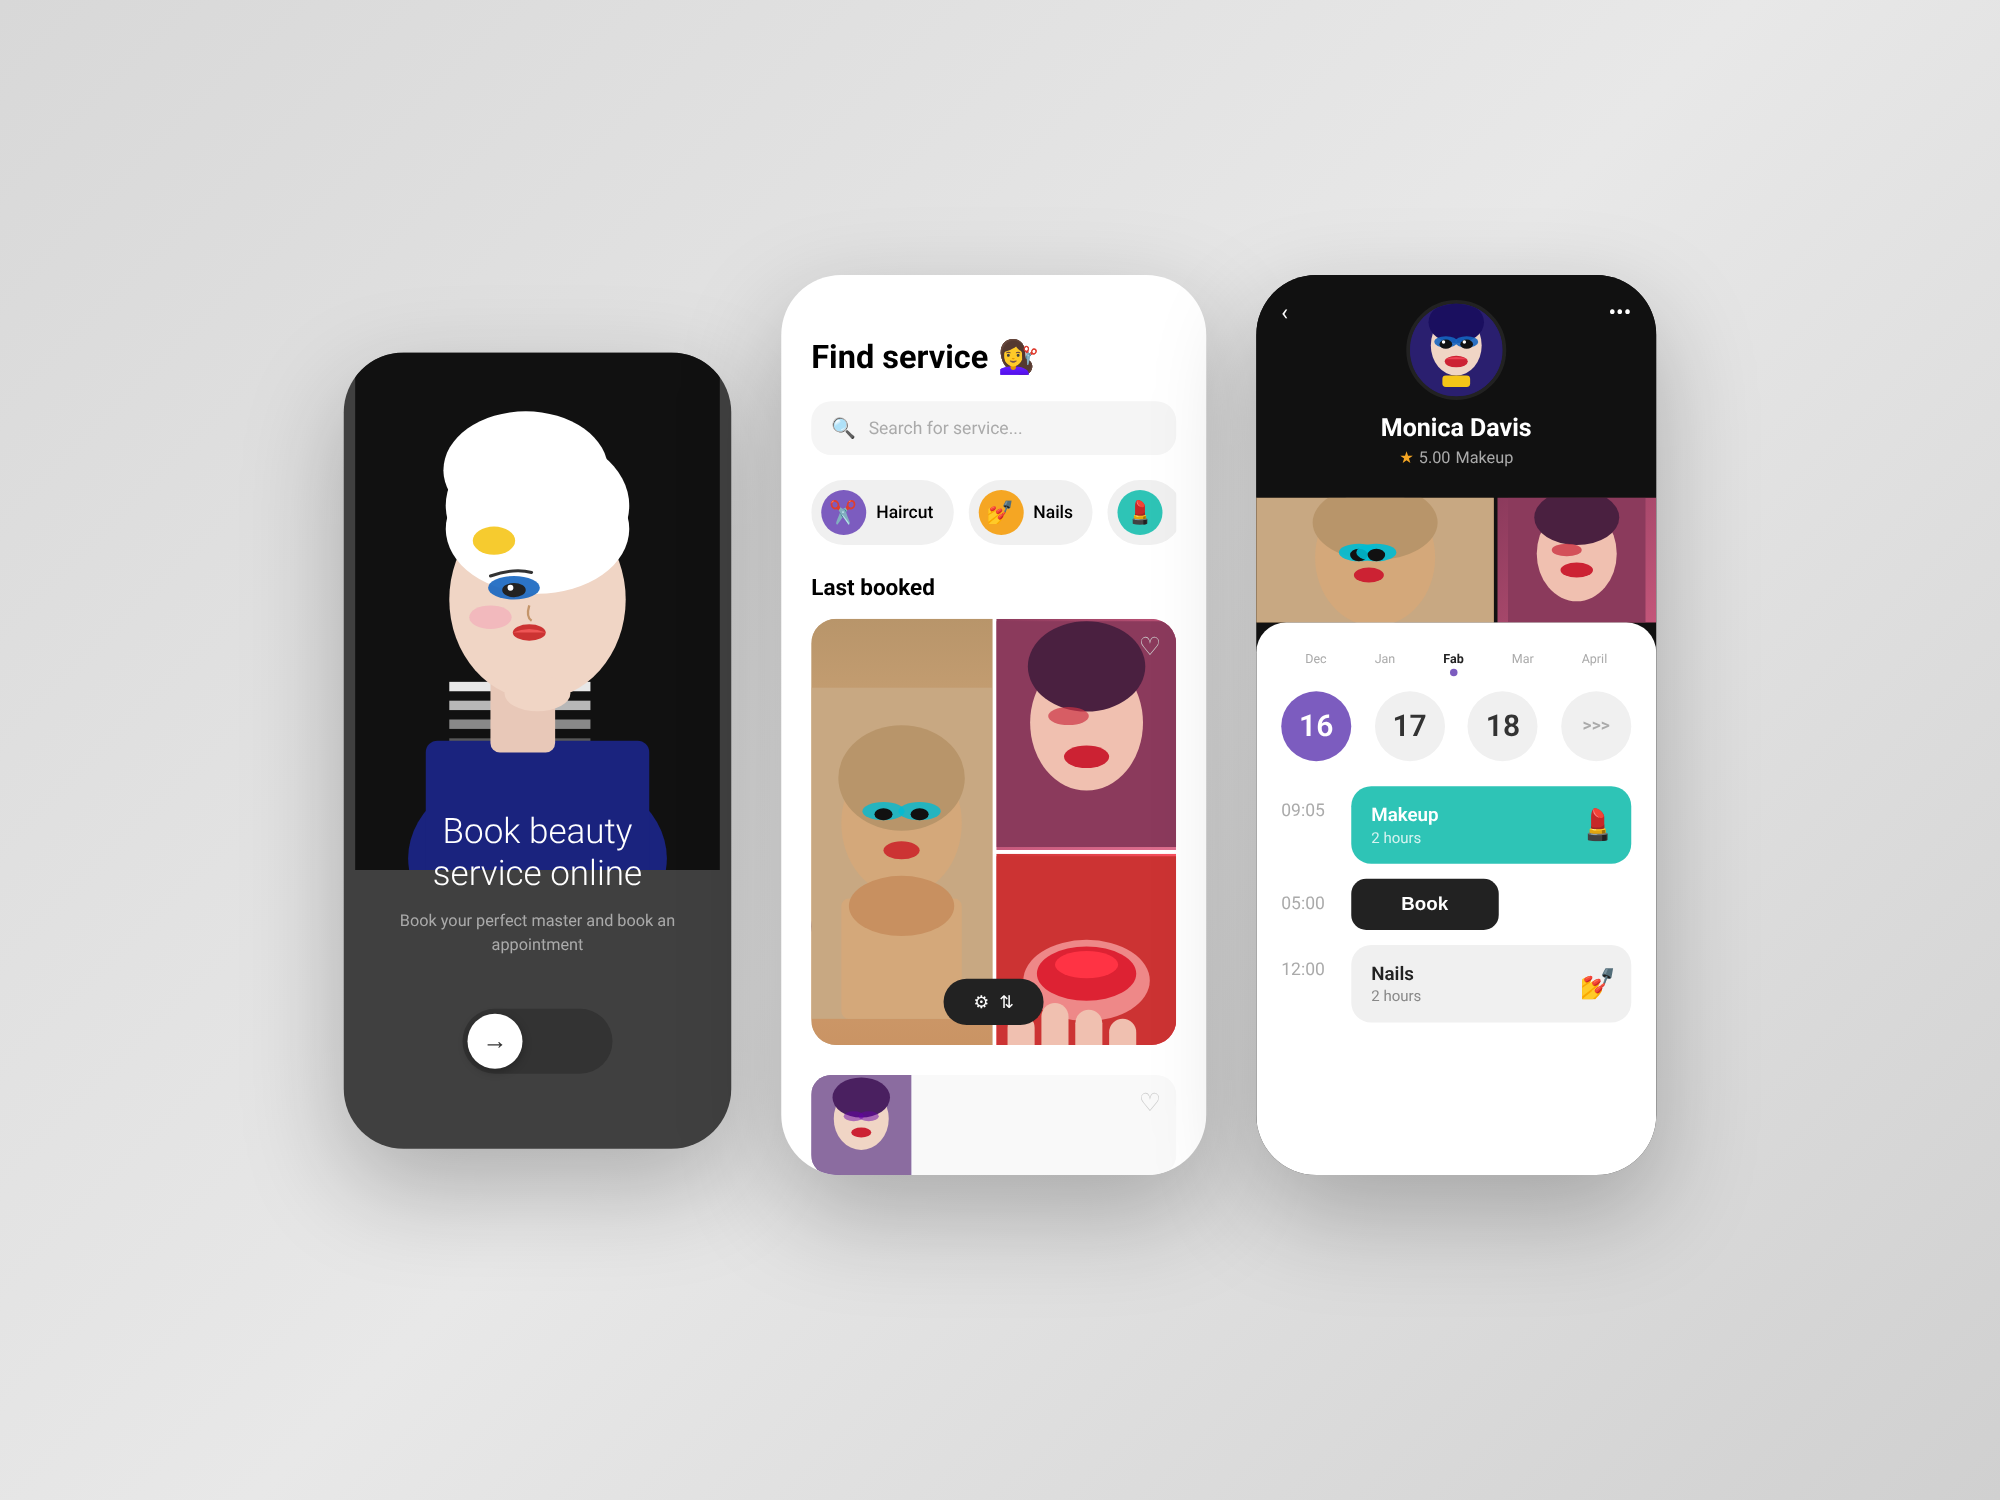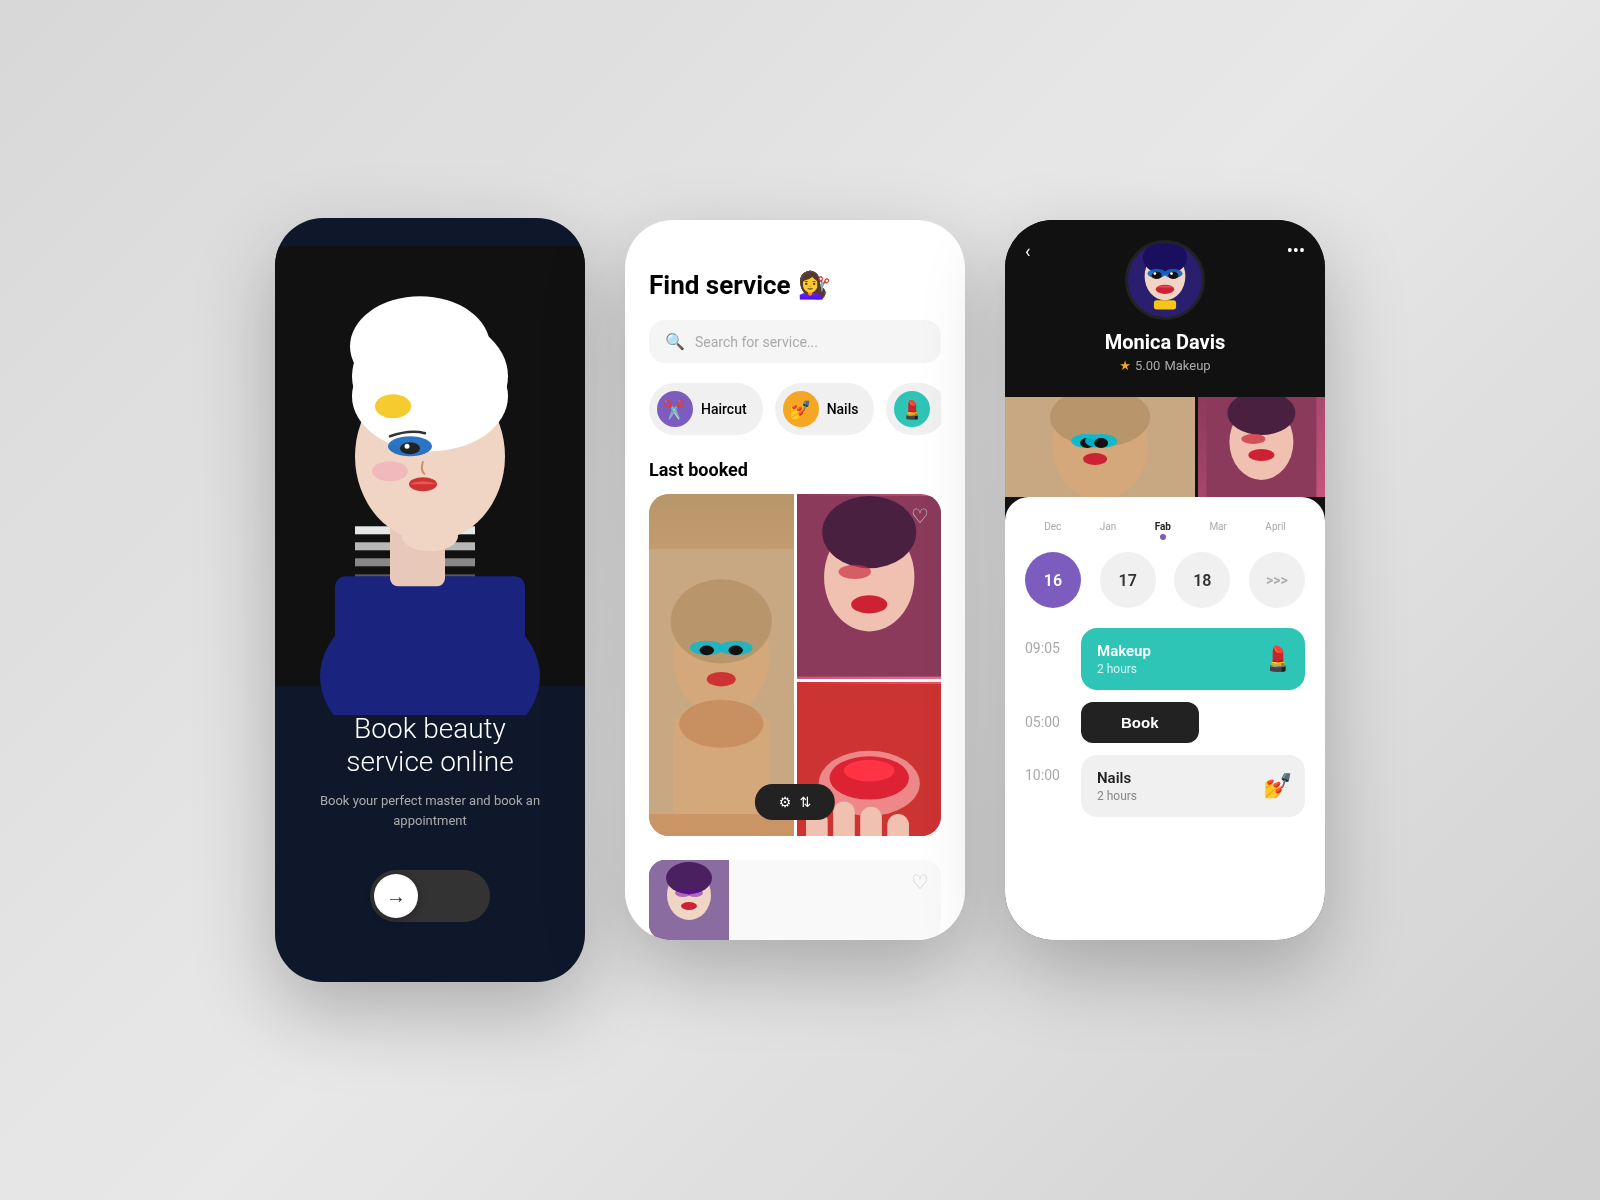--- a/index.html
+++ b/index.html
@@ -24,22 +24,22 @@
     
     .phone {
       border-radius: 48px;
       overflow: hidden;
       position: relative;
       box-shadow: 0 30px 80px rgba(0,0,0,0.25);
     }
 
     .phone-1 {
       width: 310px;
-      height: 764px;
-      background: #0f172a;
+      height: 637px;
+      background: #404040;
       display: flex;
       flex-direction: column;
       align-items: center;
       justify-content: flex-end;
       padding-bottom: 60px;
     }
 
     .phone-1-illustration {
       position: absolute;
       top: 0; left: 0; right: 0;
@@ -437,21 +437,21 @@
       justify-content: space-between;
     }
 
     .date-item {
       width: 56px;
       height: 56px;
       border-radius: 50%;
       display: flex;
       align-items: center;
       justify-content: center;
-      font-size: 16px;
+      font-size: 24px;
       font-weight: 600;
       cursor: pointer;
       background: #f0f0f0;
       color: #333;
     }
 
     .date-item.active {
       background: #7c5cbf;
       color: white;
     }
@@ -857,21 +857,21 @@
             <span class="slot-icon">💄</span>
           </div>
         </div>
 
         <div class="time-slot">
           <div class="time-label">05:00</div>
           <button class="book-btn">Book</button>
         </div>
 
         <div class="time-slot">
-          <div class="time-label">10:00</div>
+          <div class="time-label">12:00</div>
           <div class="nails-slot-card">
             <div class="nails-slot-name">Nails</div>
             <div class="nails-slot-dur">2 hours</div>
             <span class="slot-icon" style="color:#cc5588;">💅</span>
           </div>
         </div>
       </div>
     </div>
   </div>
 

